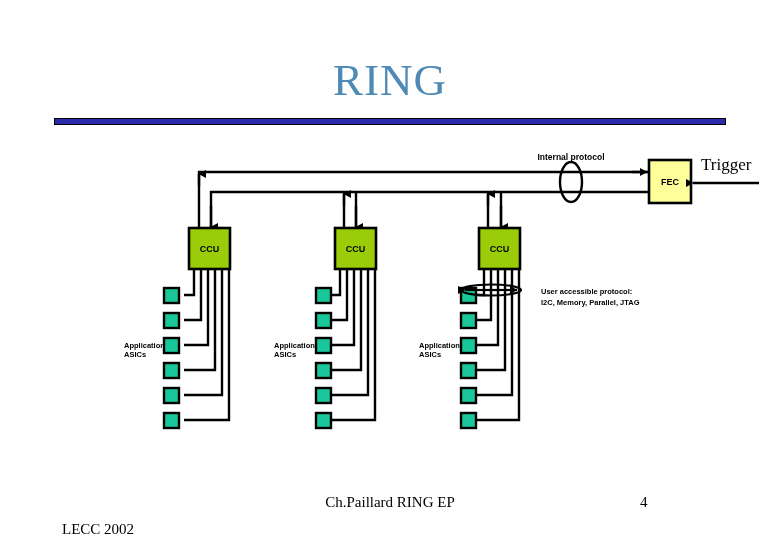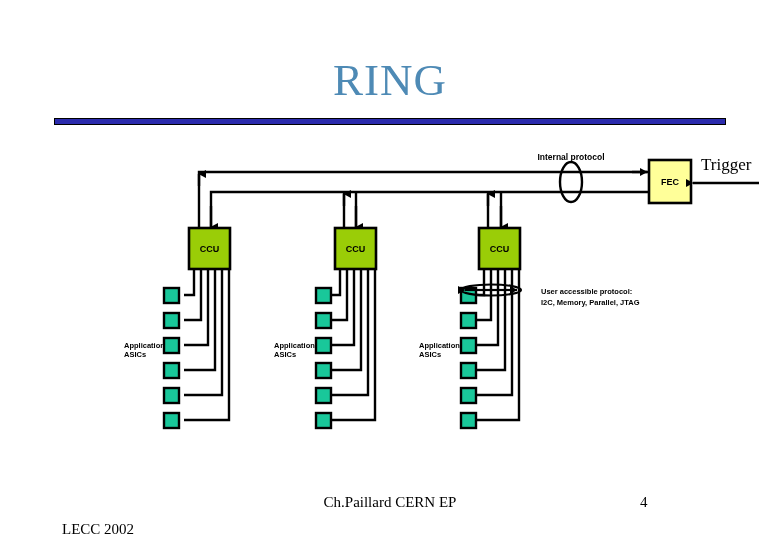--- a/index.html
+++ b/index.html
@@ -221,16 +221,16 @@
 
       <text x="505" y="294" font-family="Liberation Sans, sans-serif" font-size="7.5" font-weight="bold" fill="#000000">User accessible protocol:</text>
       <text x="505" y="305" font-family="Liberation Sans, sans-serif" font-size="7.5" font-weight="bold" fill="#000000">I2C, Memory, Parallel, JTAG</text>
     </svg>
   </div>
 
   <div class="footer-text" id="footer-left">
     <div>LECC 2002</div>
     <div>COLMAR</div>
   </div>
-  <div class="footer-text" id="footer-center">Ch.Paillard CERN EP</div>
+  <div class="footer-text" id="footer-center">Ch.Paillard RING EP</div>
   <div class="footer-text" id="footer-page">4</div>
 
 </div>
 
 </body></html>

